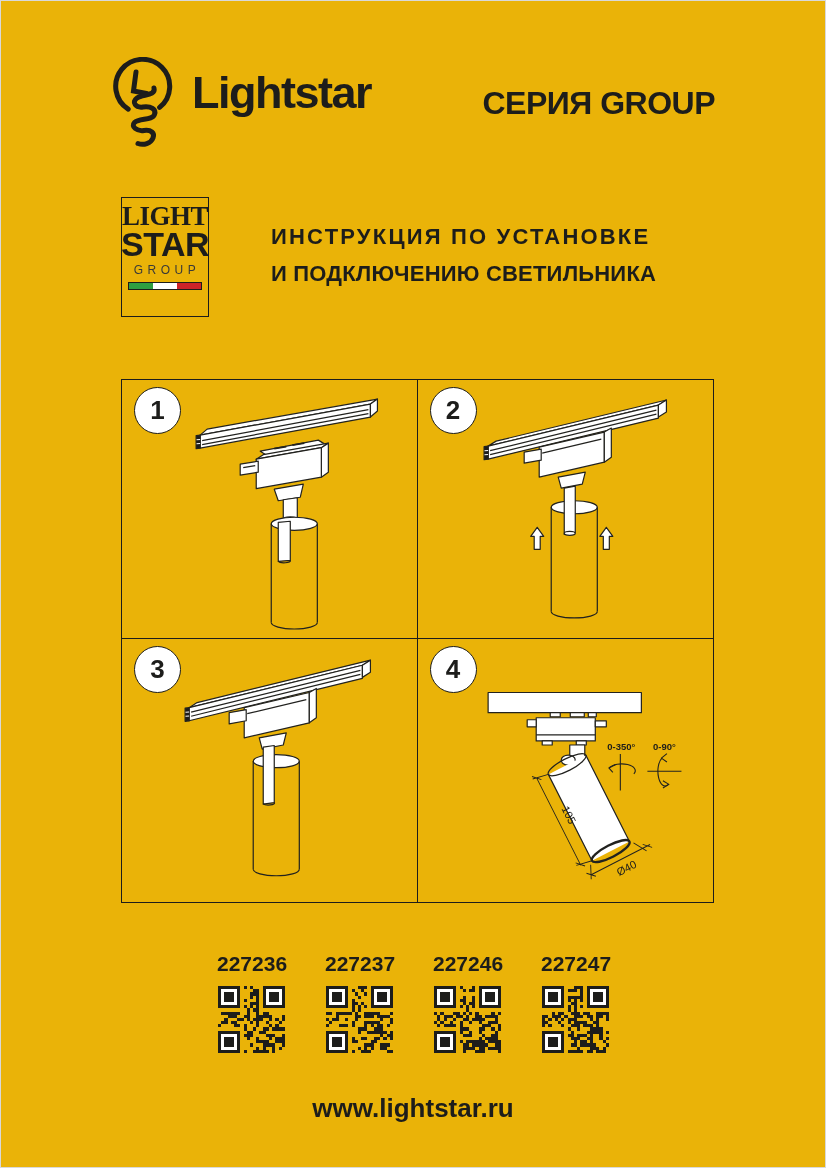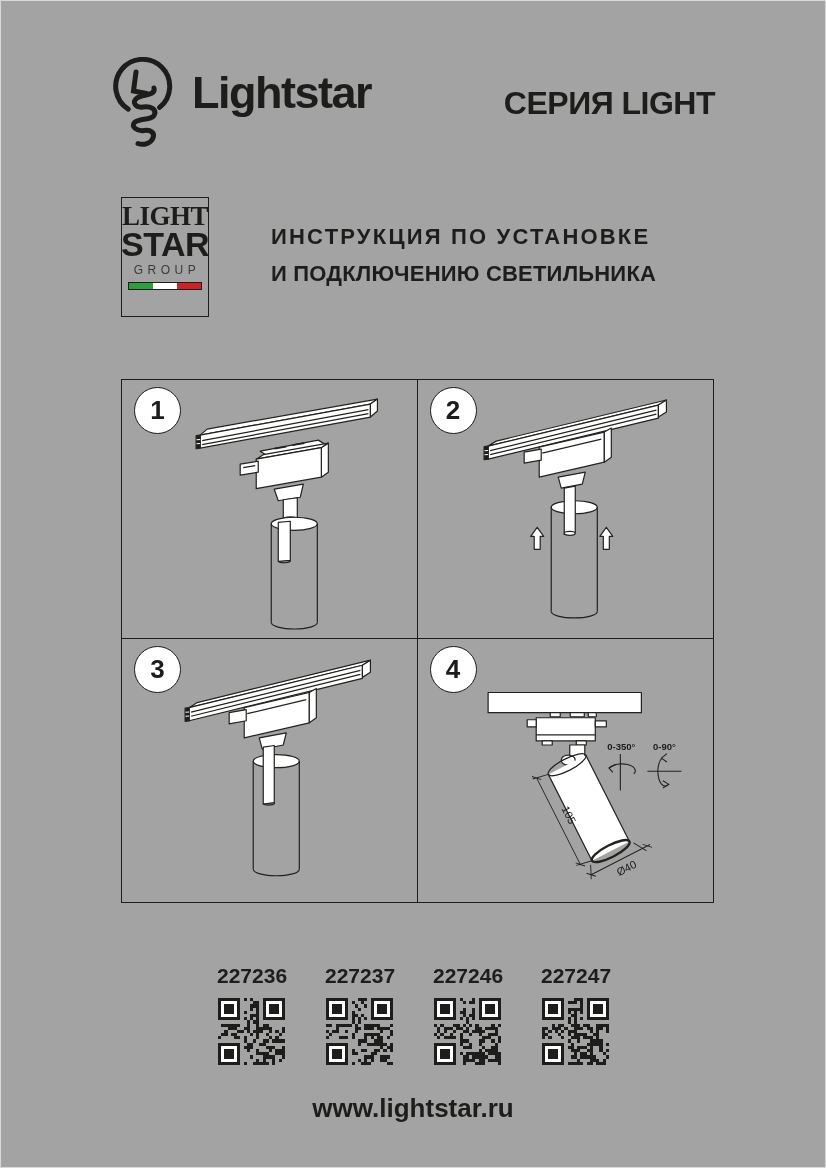--- a/index.html
+++ b/index.html
@@ -1,16 +1,16 @@
 <!DOCTYPE html>
 <html><head>
 <meta charset="utf-8">
 <style>
   html,body{margin:0;padding:0;background:#fff;}
-  .page{position:relative;width:826px;height:1168px;background:#a3a3a3;
+  .page{position:relative;width:826px;height:1168px;background:#eab308;
         font-family:"Liberation Sans",sans-serif;color:#1d1d1b;overflow:hidden;
         box-sizing:border-box;border:1px solid #d9d9d9;}
   
   .bulb{position:absolute;left:110px;top:56px;}
   .wordmark{position:absolute;left:191px;top:66px;font-size:45px;font-weight:700;
             letter-spacing:-1.5px;color:#1d1d1b;}
   .series{position:absolute;right:110px;top:86px;text-align:right;line-height:1;}
   .series-l1{font-size:32px;font-weight:700;letter-spacing:-0.5px;}
   .series-l2{font-size:27px;font-weight:700;letter-spacing:-0.5px;margin-top:8px;}
   
@@ -35,21 +35,21 @@
         grid-template-columns:1fr 1fr;grid-template-rows:259fr 264fr;}
   .cell{position:relative;box-sizing:border-box;}
   .cell.b{border-bottom:1.6px solid #1d1d1b;}
   .cell.r{border-right:1.6px solid #1d1d1b;}
   .badge{position:absolute;left:12px;top:7px;width:45px;height:45px;border:1.7px solid #1d1d1b;
          border-radius:50%;display:flex;align-items:center;justify-content:center;
          font-size:26px;font-weight:700;background:#fff;z-index:2;}
   .cell svg.draw{position:absolute;left:0;top:0;width:100%;height:100%;}
   
   .articles{position:absolute;left:0;top:951px;width:100%;display:flex;
-            justify-content:center;gap:40px;margin-top:12px;}
+            justify-content:center;gap:40px;}
   .article{width:68px;text-align:center;}
   .code{font-size:21px;font-weight:700;letter-spacing:0;margin-bottom:10px;}
   .qr{width:67px;height:67px;margin:0 auto;}
   
   .footer{position:absolute;left:0;top:1092px;width:100%;text-align:center;
           font-size:26px;font-weight:700;}
   text{font-family:"Liberation Sans",sans-serif;fill:#1d1d1b;}
 </style>
 </head>
 <body>
@@ -59,21 +59,21 @@
   <svg class="bulb" width="72" height="100" viewBox="0 0 72 100">
     <g fill="none" stroke="#1d1d1b" stroke-width="5" stroke-linecap="round">
       <path d="M17.2,52.1 A27,27 0 1 1 48.6,50.4"></path>
       <path d="M25,15 L22.5,34 L35.5,36.5"></path>
       <path d="M43,31 C45,39 31,37 26,41 C20,45.5 25,51 32,50 C40,49 45.5,52 43.5,57.5 C41.5,63.5 28,61 23.5,65.5 C19.5,69.5 26,74.5 33,73.5 C40,72.5 44,76 42,81 C40,86.5 32.5,88.5 27,86.5"></path>
     </g>
   </svg>
   <div class="wordmark">Lightstar</div>
 
   <div class="series">
-    <div class="series-l1">СЕРИЯ LIGHT</div>
+    <div class="series-l1">СЕРИЯ GROUP</div>
   </div>
 
   <div class="groupbox">
     <div class="g-light">LIGHT</div>
     <div class="g-star">STAR</div>
     <div class="g-group">GROUP</div>
     <div class="flag">
       <div style="background:#2f9e41;"></div>
       <div style="background:#ffffff;"></div>
       <div style="background:#cc2229;"></div>

